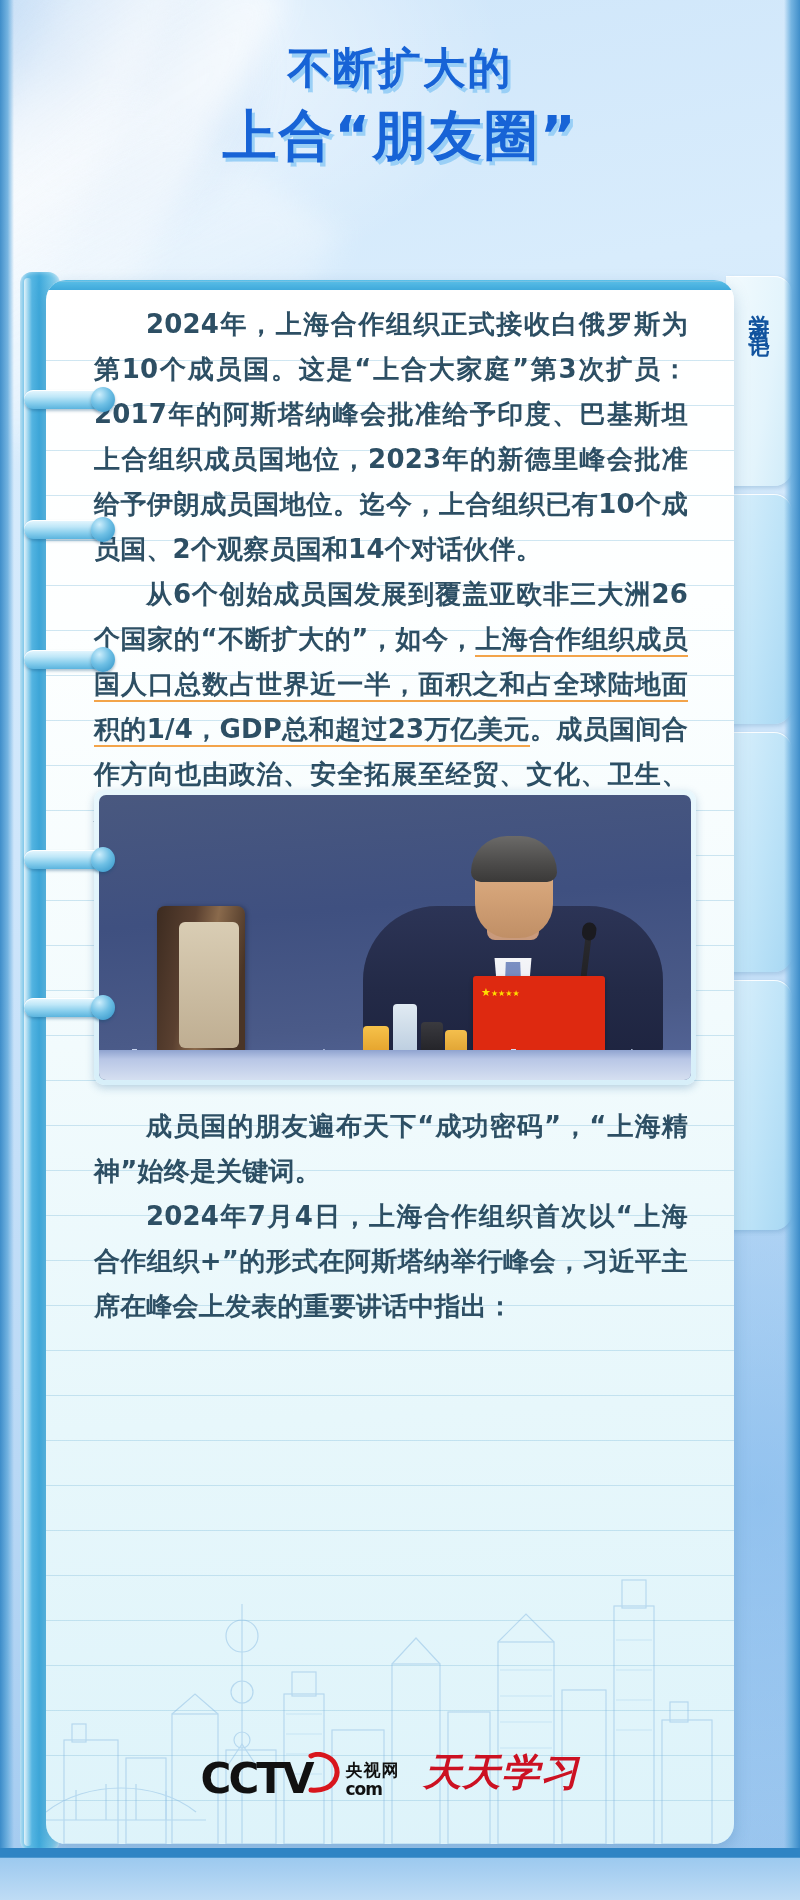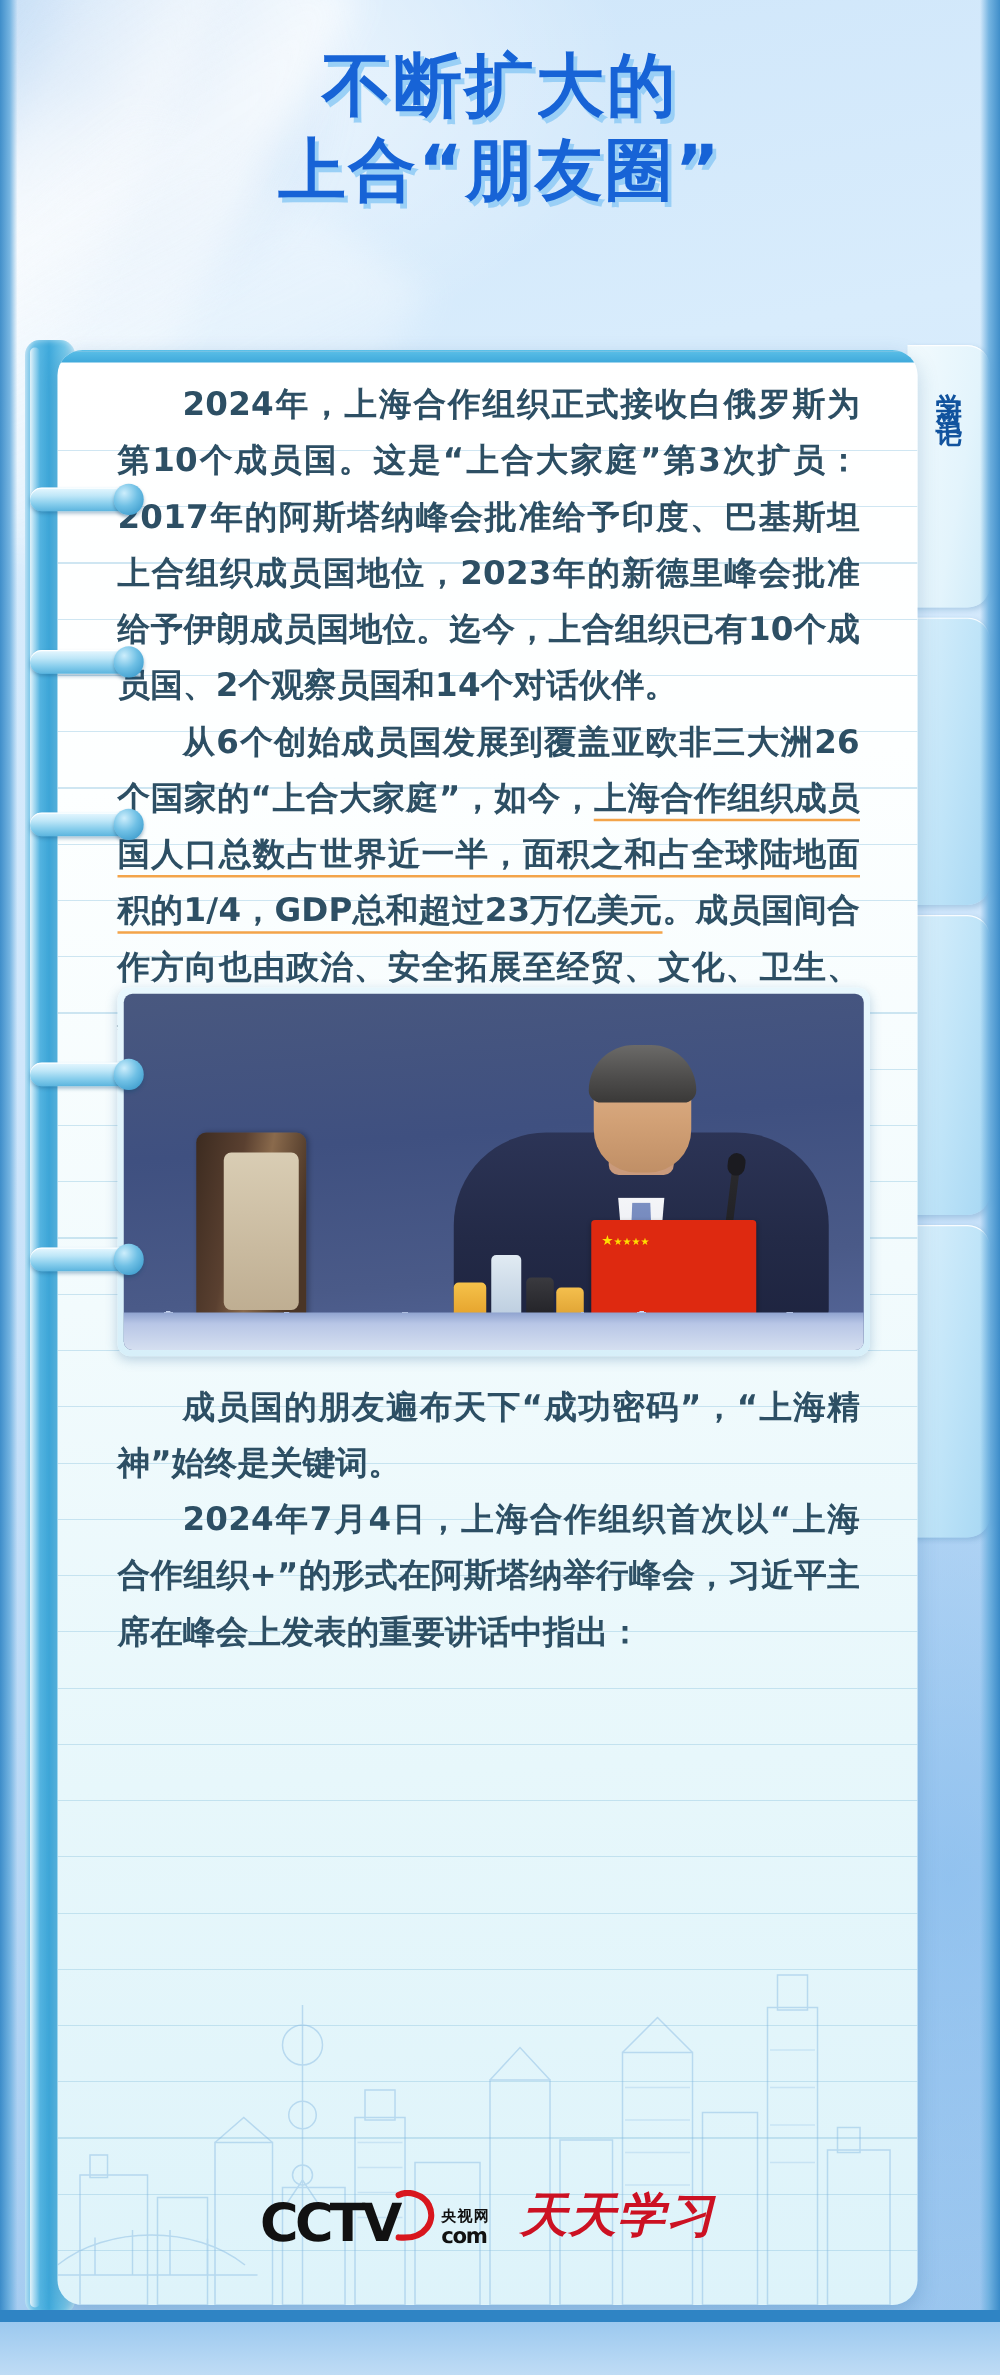--- a/index.html
+++ b/index.html
@@ -45,21 +45,21 @@
   #title-block {
     position: absolute;
     left: 0; top: 34px;
     width: 800px;
     text-align: center;
     z-index: 6;
   }
   .title-line {
     font-family: "DejaVu Sans", "Liberation Sans", sans-serif;
     font-weight: 700;
-    font-size: 55px;
+    font-size: 43px;
     line-height: 68px;
     letter-spacing: 2px;
     color: #1763d6;
     text-shadow: 3px 4px 0 rgba(150,205,245,.95);
     white-space: nowrap;
   }
   .title-line.l2 { font-size: 54px; }
 
   
   #notebook {
@@ -272,21 +272,21 @@
     display: flex; align-items: flex-end; justify-content: center; gap: 24px;
   }
   .cctv {
     display: flex; align-items: flex-end; gap: 4px;
     font-family: "DejaVu Sans", sans-serif;
   }
   .cctv-main {
     font-size: 42px; font-weight: 700; color: #111; letter-spacing: -3px; line-height: 38px;
   }
   .cctv-right { display:flex; flex-direction: column; line-height: 1; }
-  .cctv-cn { font-size: 12px; font-weight: 700; color:#111; letter-spacing: 1px; }
+  .cctv-cn { font-size: 17px; font-weight: 700; color:#111; letter-spacing: 1px; }
   .cctv-com { font-size: 17px; font-weight: 700; color:#111; letter-spacing: -1px; margin-top: 2px;}
   .ttxx {
     font-family: "DejaVu Serif", "Liberation Serif", serif;
     font-size: 38px; font-weight: 700; color: #cc1122;
     font-style: italic; letter-spacing: 1px;
   }
 
   
   .bottom-band {
     position:absolute; left:0; bottom:0; width:100%; height:52px;
@@ -332,21 +332,21 @@
     <div class="spine">
       <div class="spine-cap top"></div>
     </div>
 
     <div class="page">
       <div class="page-topbar"></div>
       <div class="rules"></div>
 
       <div class="body-text" id="para-top">
         <p class="para">2024年，上海合作组织正式接收白俄罗斯为第10个成员国。这是“上合大家庭”第3次扩员：2017年的阿斯塔纳峰会批准给予印度、巴基斯坦上合组织成员国地位，2023年的新德里峰会批准给予伊朗成员国地位。迄今，上合组织已有10个成员国、2个观察员国和14个对话伙伴。</p>
-        <p class="para"><span>从6个创始成员国发展到覆盖亚欧非三大洲26个国家的“上合大家庭”，如今，</span><span class="hl">上海合作组织成员国人口总数占世界近一半，面积之和占全球陆地面积的1/4，GDP总和超过23万亿美元</span><span>。成员国间合作方向也由政治、安全拓展至经贸、文化、卫生、教育等各领域。</span></p>
+        <p class="para"><span>从6个创始成员国发展到覆盖亚欧非三大洲26个国家的“不断扩大的”，如今，</span><span class="hl">上海合作组织成员国人口总数占世界近一半，面积之和占全球陆地面积的1/4，GDP总和超过23万亿美元</span><span>。成员国间合作方向也由政治、安全拓展至经贸、文化、卫生、教育等各领域。</span></p>
       </div>
 
       <div class="photo-wrap">
         <div class="photo">
           <div class="ph-chair"></div>
 
           <div class="ph-fig">
             <div class="ph-body"></div>
             <div class="ph-shirt"></div>
             <div class="ph-tie"></div>

